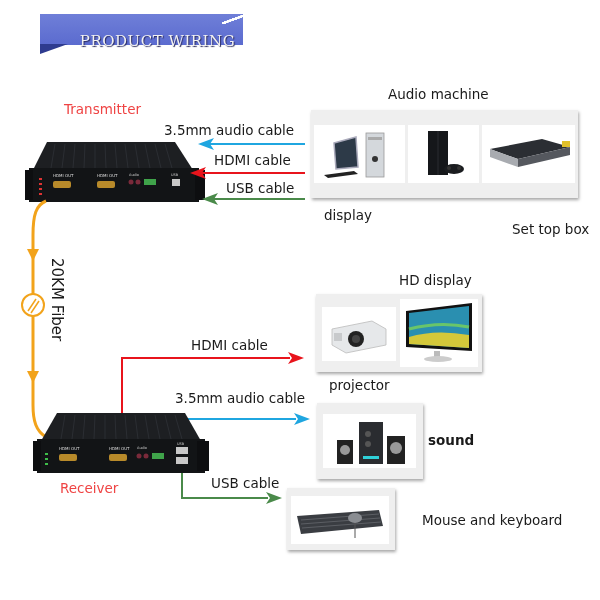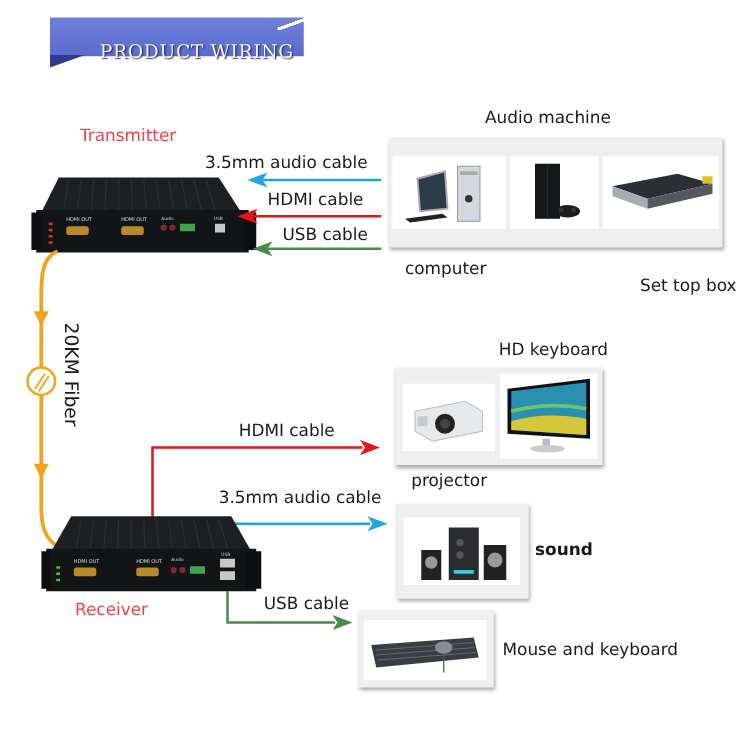--- a/index.html
+++ b/index.html
@@ -101,36 +101,36 @@
   </div>
   <div class="tile" style="left:171px;top:15px;width:93px;height:58px;">
     <svg width="93" height="58">
       <polygon points="8,24 60,14 88,22 36,34" fill="#2b2e33"></polygon>
       <polygon points="8,24 36,34 36,42 8,32" fill="#a8abb0"></polygon>
       <polygon points="36,34 88,22 88,30 36,42" fill="#55585e"></polygon>
       <rect x="80" y="16" width="8" height="6" fill="#e0c02a"></rect>
     </svg>
   </div>
 </div>
-<div class="abs lbl" style="left:324px;top:207px;">computer</div>
+<div class="abs lbl" style="left:324px;top:207px;">display</div>
 <div class="abs lbl" style="left:512px;top:207px;margin-top:14px;">Set top box</div>
 
 <svg class="abs" style="left:18px;top:195px;" width="40" height="250">
   <path d="M28,6 C18,10 15,20 15,40 L15,210 C15,226 18,236 28,242" fill="none" stroke="#f2a31b" stroke-width="3"></path>
   <polygon points="9,54 21,54 15,66" fill="#f2a31b"></polygon>
   <polygon points="9,176 21,176 15,188" fill="#f2a31b"></polygon>
   <circle cx="15" cy="110" r="11" fill="#ffffff" stroke="#f2a31b" stroke-width="2"></circle>
   <g stroke="#f2a31b" stroke-width="1.5">
     <line x1="10" y1="116" x2="18" y2="104"></line>
     <line x1="13" y1="118" x2="21" y2="106"></line>
   </g>
 </svg>
 <div class="abs lbl" style="left:46px;top:258px;transform-origin:0 0;transform:translate(20px,0) rotate(90deg);font-size:15px;">20KM Fiber</div>
 
-<div class="abs lbl" style="left:399px;top:272px;">HD keyboard</div>
+<div class="abs lbl" style="left:399px;top:272px;">HD display</div>
 <div class="abs panel" style="left:316px;top:294px;width:166px;height:78px;">
   <div class="tile" style="left:6px;top:13px;width:74px;height:54px;">
     <svg width="74" height="54">
       <polygon points="10,22 50,14 64,22 64,38 24,46 10,38" fill="#e6e8ea" stroke="#bbb" stroke-width="0.8"></polygon>
       <circle cx="34" cy="32" r="8" fill="#222"></circle>
       <circle cx="34" cy="32" r="4" fill="#444"></circle>
       <rect x="12" y="26" width="8" height="8" fill="#c8cacc"></rect>
     </svg>
   </div>
   <div class="tile" style="left:84px;top:5px;width:78px;height:68px;">
@@ -225,13 +225,13 @@
       <g stroke="#6a6d72" stroke-width="0.7">
         <line x1="10" y1="24" x2="88" y2="18"></line>
           <line x1="10" y1="28" x2="89" y2="22"></line>
           <line x1="11" y1="32" x2="90" y2="26"></line>
       </g>
       <ellipse cx="64" cy="22" rx="7" ry="5" fill="#8a8d92"></ellipse>
       <line x1="64" y1="27" x2="64" y2="42" stroke="#555"></line>
     </svg>
   </div>
 </div>
-<div class="abs lbl" style="left:402px;top:512px;">Mouse and keyboard</div>
+<div class="abs lbl" style="left:422px;top:512px;">Mouse and keyboard</div>
 
 </body></html>

